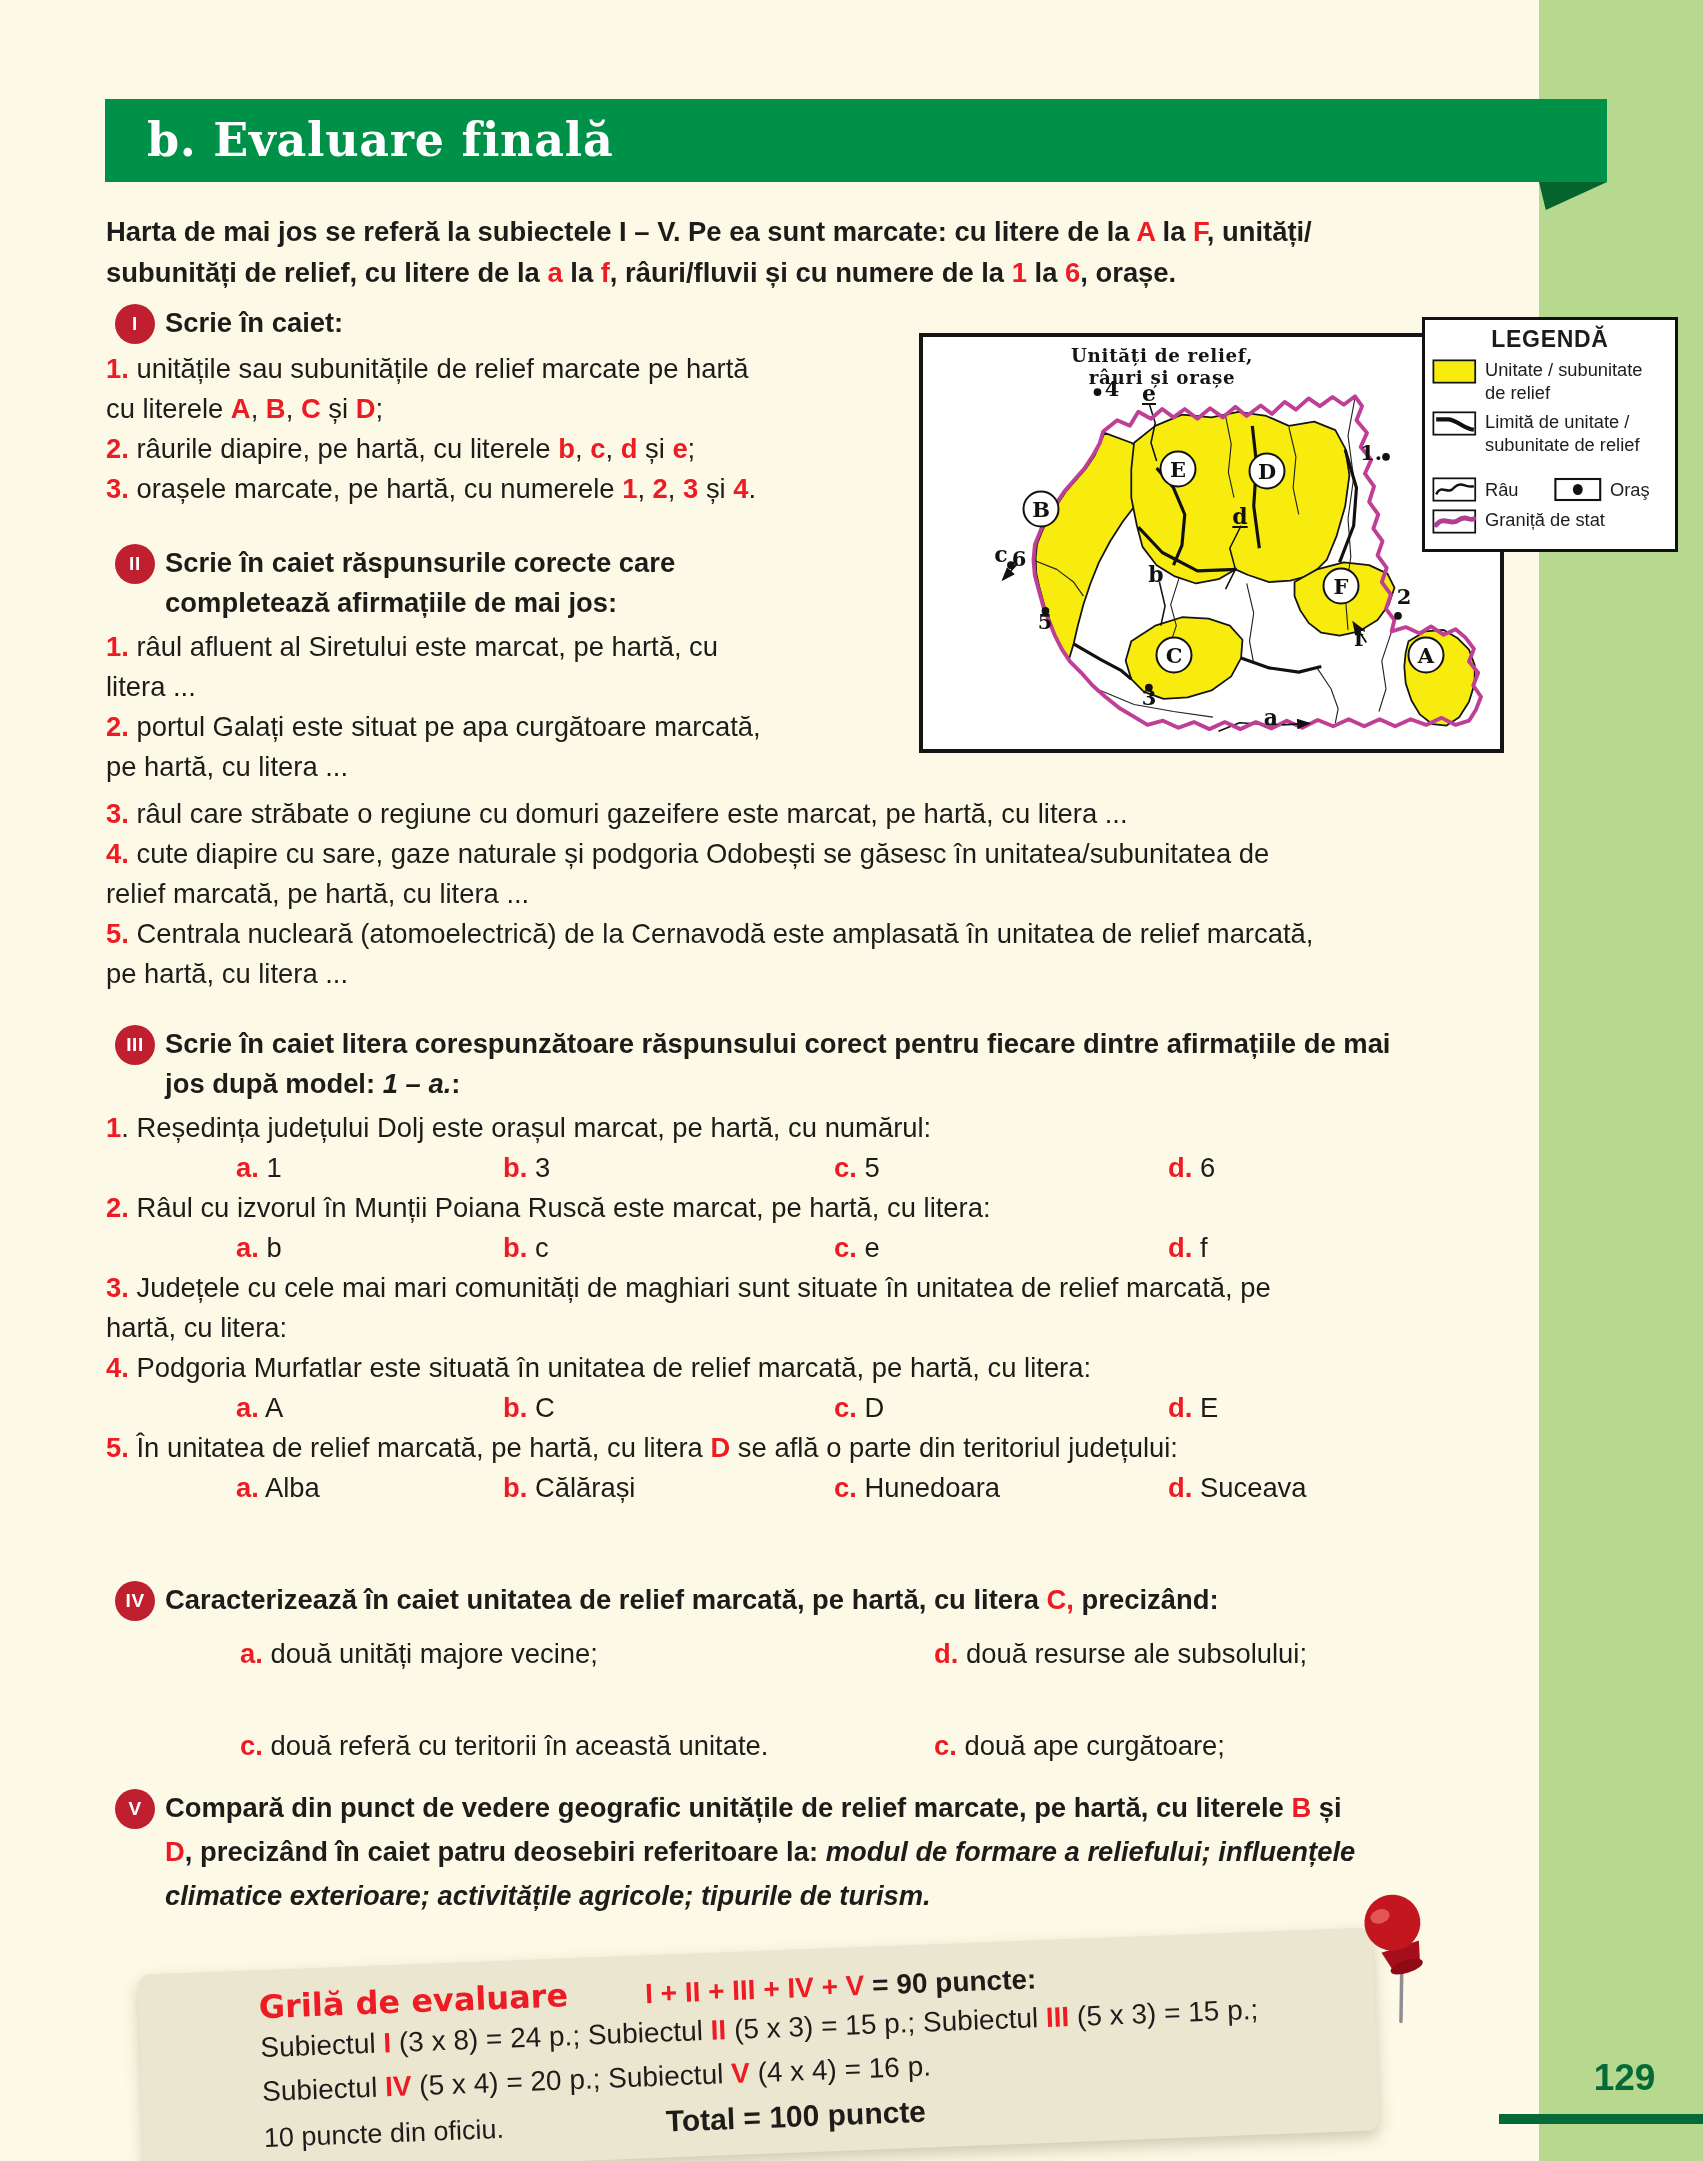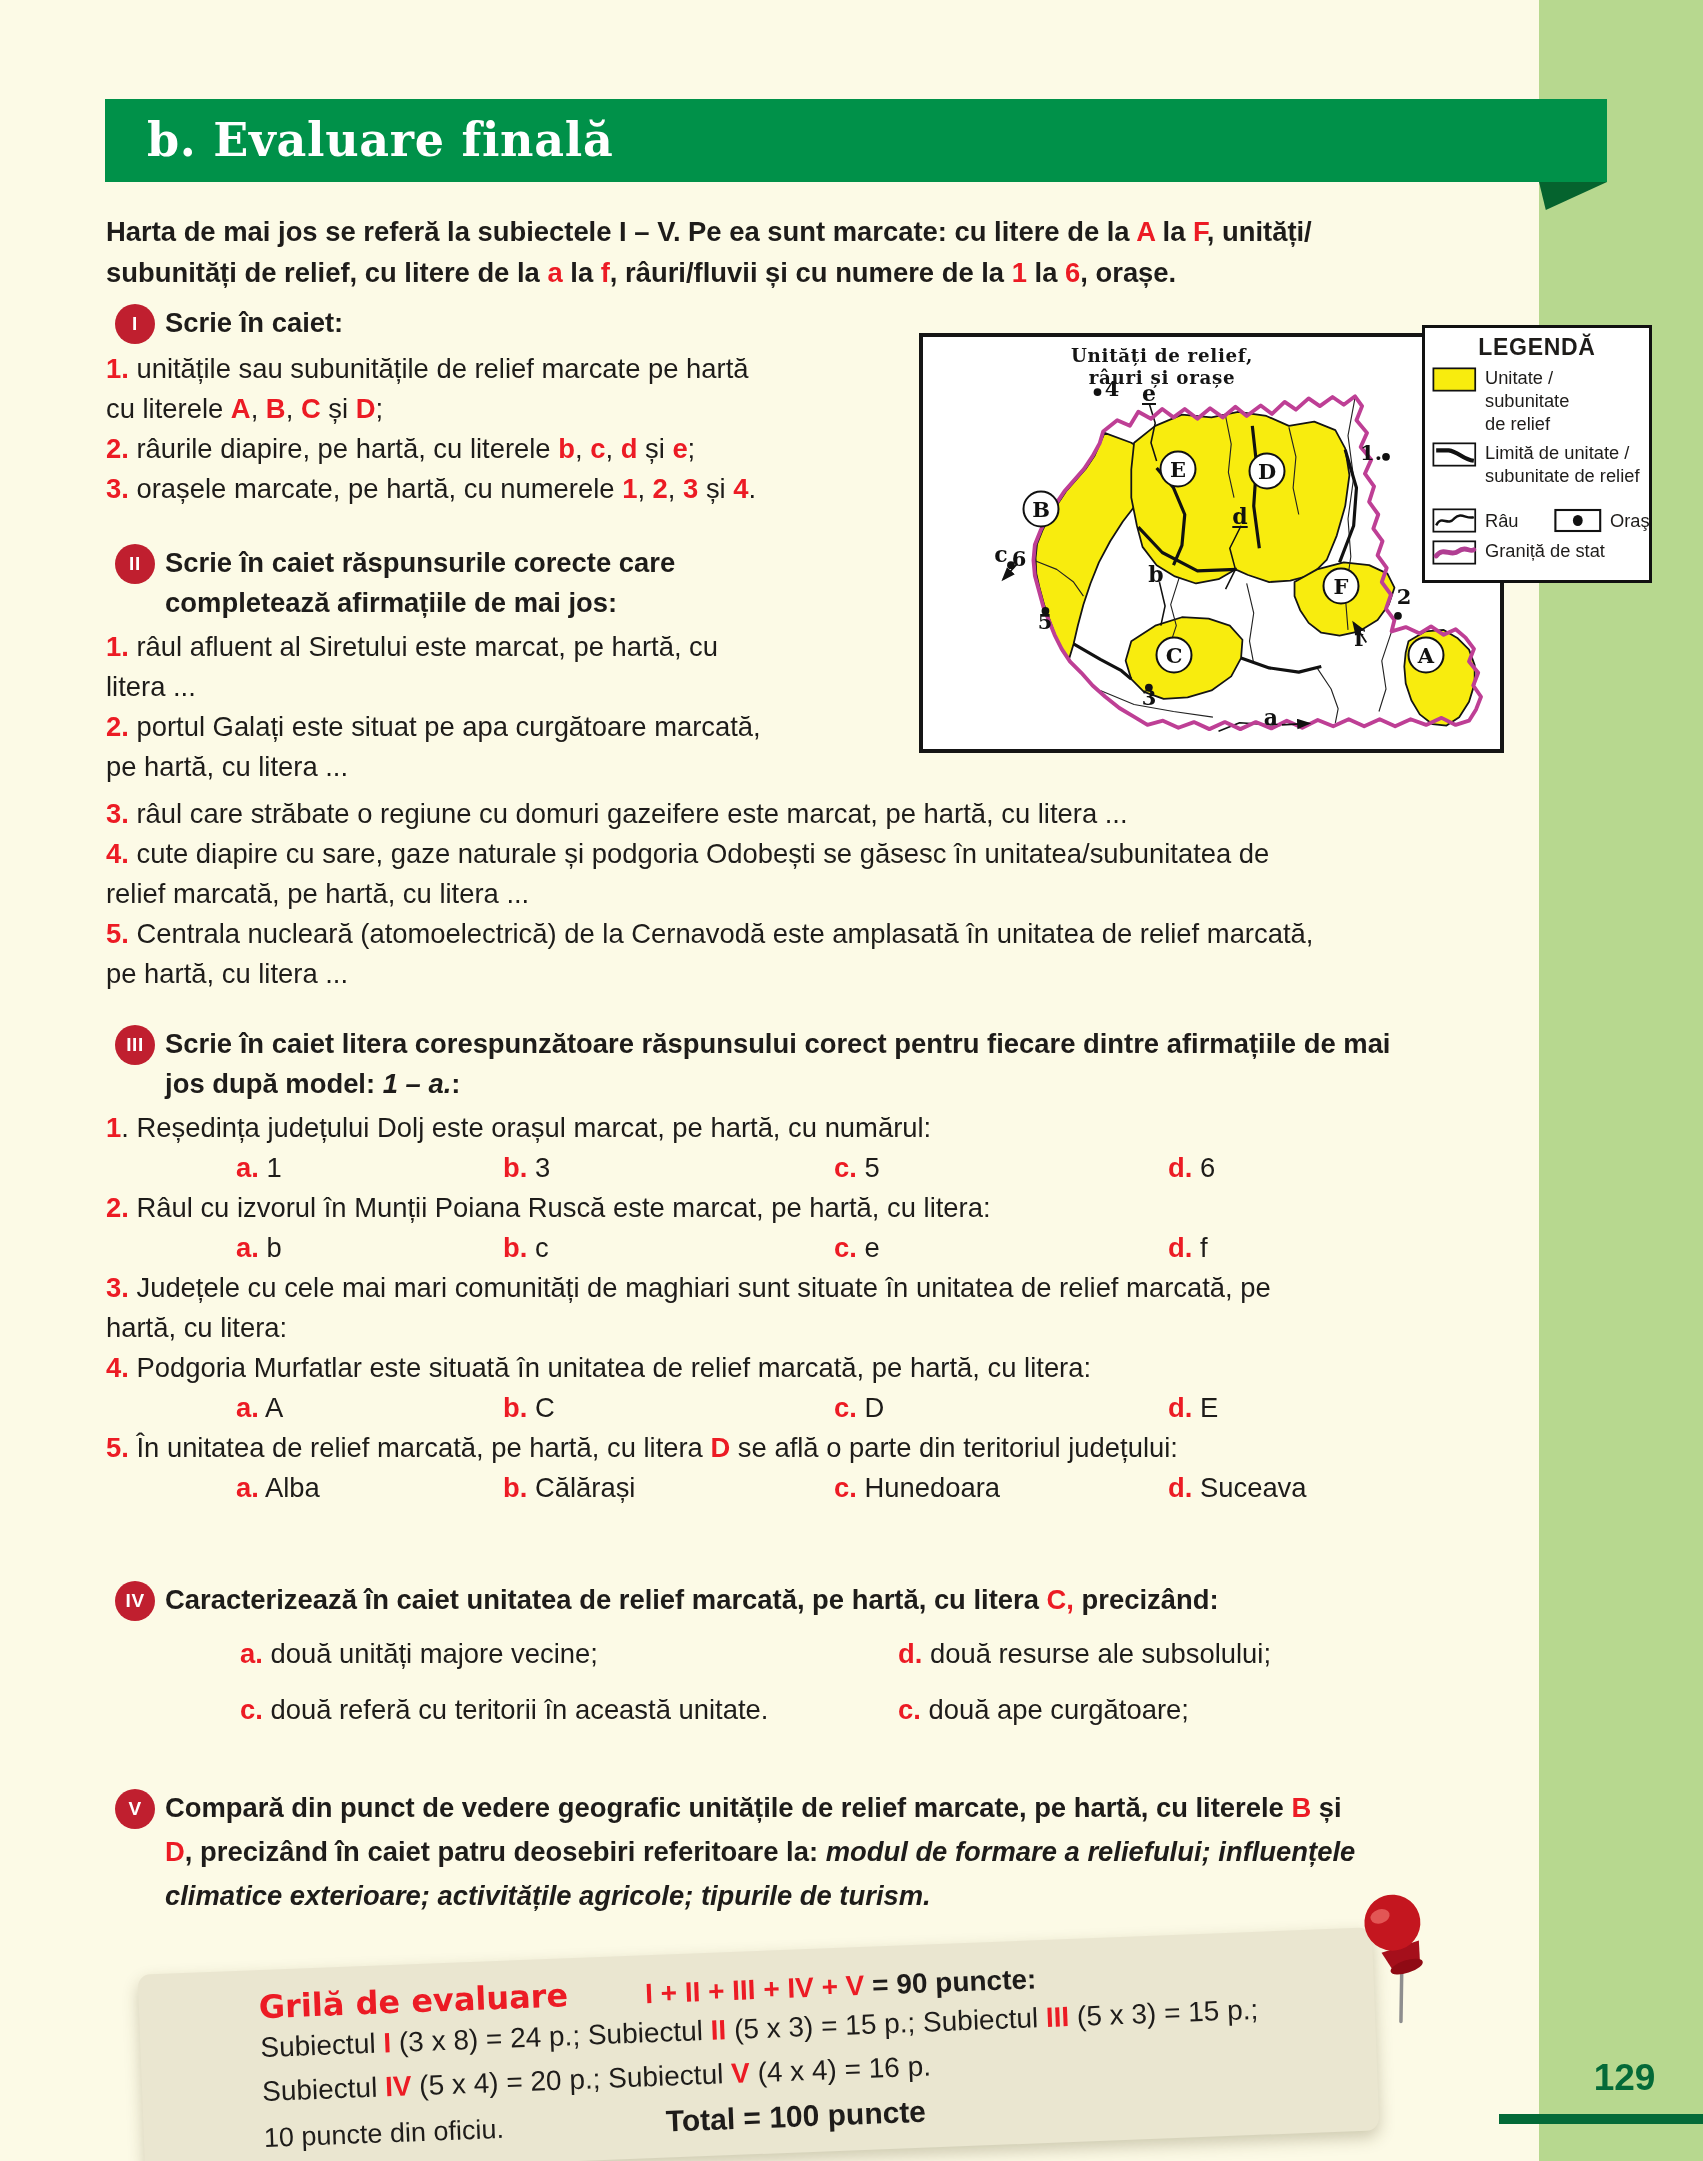--- a/index.html
+++ b/index.html
@@ -28,39 +28,39 @@
   .badge{flex:0 0 auto;width:40px;height:40px;border-radius:50%;background:#C01F2F;color:#fff;
          display:flex;align-items:center;justify-content:center;
          font-size:19px;font-weight:700;margin-right:10px;margin-top:1.4px;letter-spacing:0.7px;}
   .heading{font-weight:700;}
   .item{margin:0;}
   .opts{padding-left:130px;white-space:nowrap;}
   .opts .o0{display:inline-block;width:267px;}
   .opts .o1{display:inline-block;width:331px;}
   .opts .o2{display:inline-block;width:334px;}
   .opts .o3{display:inline-block;}
-  .opt4-grid{display:grid;grid-template-columns:658px auto;padding-left:134px;line-height:56px;}
+  .opt4-grid{display:grid;grid-template-columns:658px auto;padding-left:134px;line-height:56px;gap:36px;}
   .sec5-text{padding-left:59px;line-height:44px;}
   .sec5-badge{position:absolute;left:9.1px;top:1.4px;}
   
   .map-frame{position:absolute;left:919px;top:333px;width:577px;height:412px;background:#ffffff;
              border:4.2px solid #151515;box-sizing:content-box;z-index:2;}
   .map-title{position:absolute;left:70px;top:8.4px;width:338px;text-align:center;white-space:pre-line;
              font-family:"DejaVu Serif","Liberation Serif",serif;font-size:18.3px;font-weight:700;
              line-height:22px;color:#151515;letter-spacing:0.7px;}
   .map-svg{position:absolute;left:0;top:0;}
   .units-label,.rivers-label,.cities-label{position:absolute;transform:translate(-50%,-50%);
              font-family:"DejaVu Serif","Liberation Serif",serif;font-weight:700;color:#111;z-index:4;}
   .units-label{width:33px;height:33px;border:2.5px solid #111;border-radius:50%;background:#fff;
              display:flex;align-items:center;justify-content:center;font-size:21px;}
   .rivers-label{font-size:22px;}
   .rivers-label.u{text-decoration:underline;}
   .cities-label{font-size:21px;}
   
-  .legend{position:absolute;left:1422px;top:325px;width:230px;background:#ffffff;border:3.5px solid #111;
+  .legend{position:absolute;left:1422px;top:317px;width:256px;background:#ffffff;border:3.5px solid #111;
           box-sizing:border-box;z-index:5;padding:4.2px 7px 8.4px 7px;}
   .legend-title{text-align:center;font-size:23px;font-weight:700;letter-spacing:0.7px;margin:1.4px 0 5.6px 0;}
   .lrow{display:flex;align-items:flex-start;margin-bottom:5.6px;}
   .lsw{flex:0 0 auto;margin-right:7px;}
   .llabel{font-size:18.3px;line-height:23px;white-space:pre-line;}
   .lrow3{display:flex;align-items:center;margin-bottom:5.6px;margin-top:20px;}
   .lrow3 .llabel{margin-right:15.5px;}
   
   .grila{position:absolute;left:141px;top:1951px;width:1235px;height:203px;background:#EAE6D0;
          border-radius:12.7px;transform:rotate(-2.2deg);box-shadow:0 7px 15.5px rgba(70,60,20,0.25);

